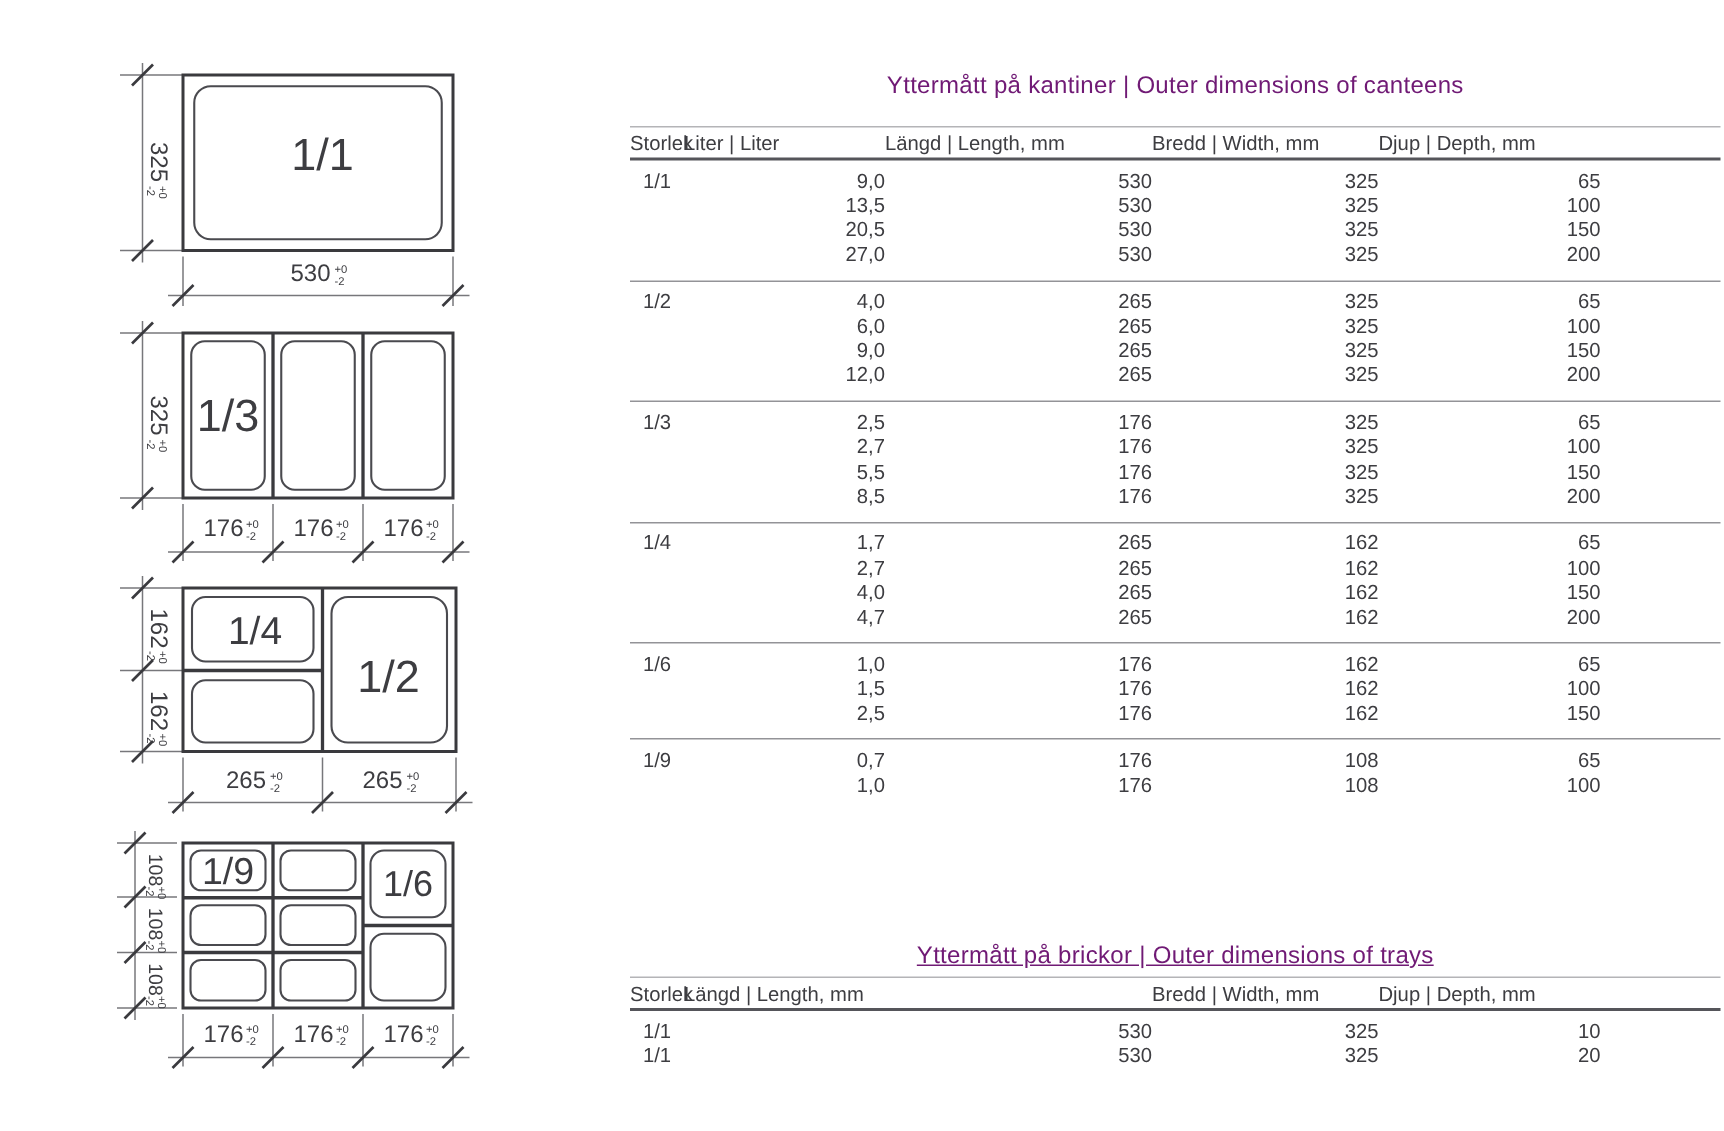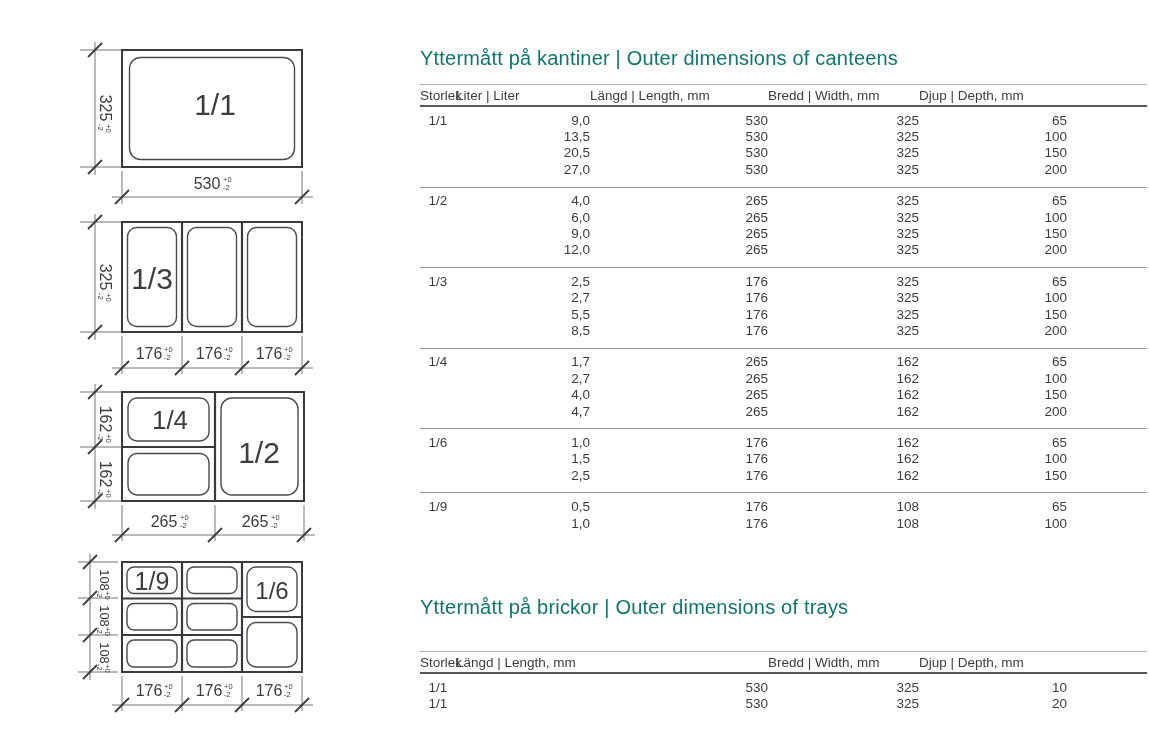--- a/index.html
+++ b/index.html
@@ -4,25 +4,26 @@
 <style>
   html,body{margin:0;padding:0;background:#ffffff;}
   .page{
     position:relative;width:1149px;height:754px;background:#ffffff;
     font-family:"Liberation Sans", sans-serif;color:#3d3d41;overflow:hidden;
   }
   #diagrams{position:absolute;left:0;top:0;}
 
   .doc-title{
     position:absolute;left:420px;width:727px;
-    font-size:20px;line-height:24px;color:#0f766e;letter-spacing:.2px;
+    font-size:16px;line-height:24px;color:#701a75;letter-spacing:.2px;
     white-space:nowrap;
+    text-align:center;
   }
   #canteens-title{top:46px;}
-  #trays-title{top:595px;}
+  #trays-title{top:626px;text-decoration:underline;}
 
   .dim-table{position:absolute;left:420px;width:727px;box-sizing:border-box;font-size:13.5px;}
   #canteens-table{top:84px;}
   #trays-table{top:651px;}
 
   .t-header{
     display:grid;align-items:center;
     border-top:1px solid #b4b4b7;border-bottom:2px solid #55555a;
     height:20px;box-sizing:content-box;
   }
@@ -365,21 +366,21 @@
           <div class="cell ctr"></div>
           <div class="cell right">2,5</div>
           <div class="cell right">176</div>
           <div class="cell right">162</div>
           <div class="cell right">150</div>
         </div>
       </div>
       <div class="t-group">
         <div class="t-row grid5">
           <div class="cell ctr">1/9</div>
-          <div class="cell right">0,5</div>
+          <div class="cell right">0,7</div>
           <div class="cell right">176</div>
           <div class="cell right">108</div>
           <div class="cell right">65</div>
         </div>
         <div class="t-row grid5">
           <div class="cell ctr"></div>
           <div class="cell right">1,0</div>
           <div class="cell right">176</div>
           <div class="cell right">108</div>
           <div class="cell right">100</div>

